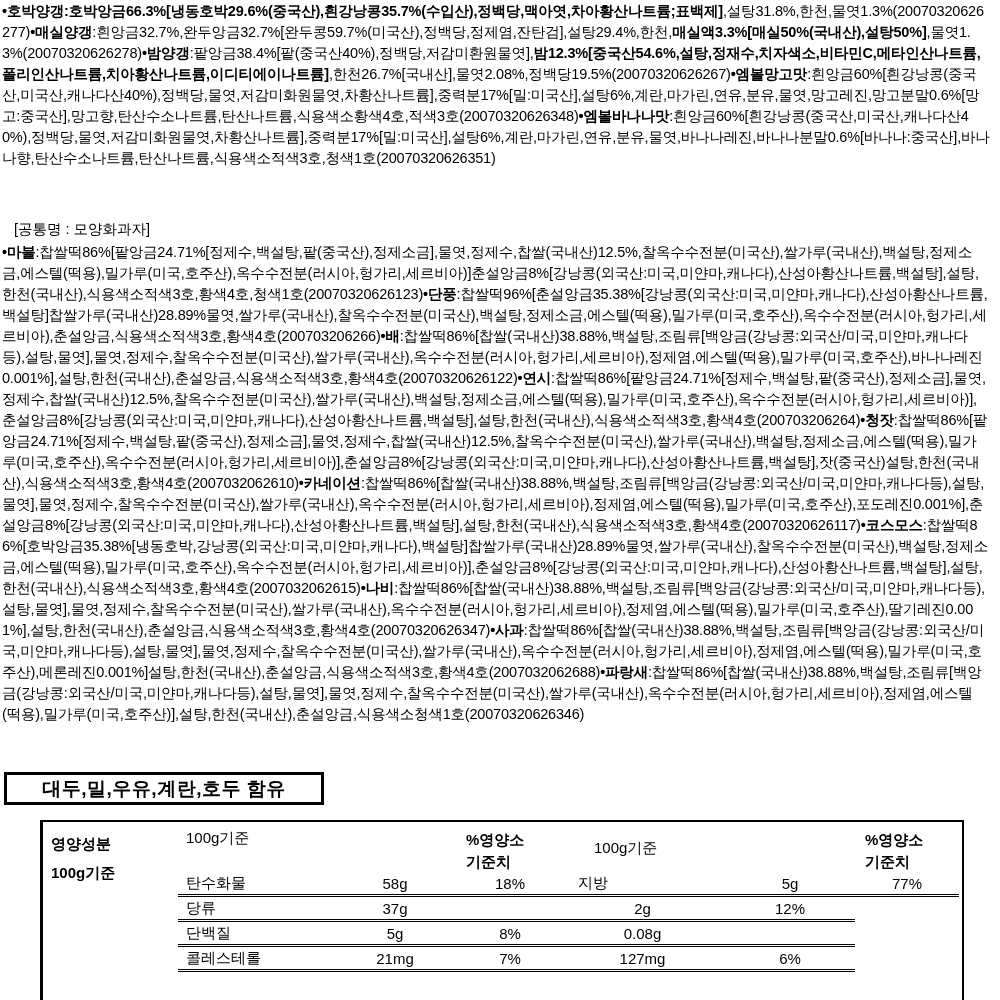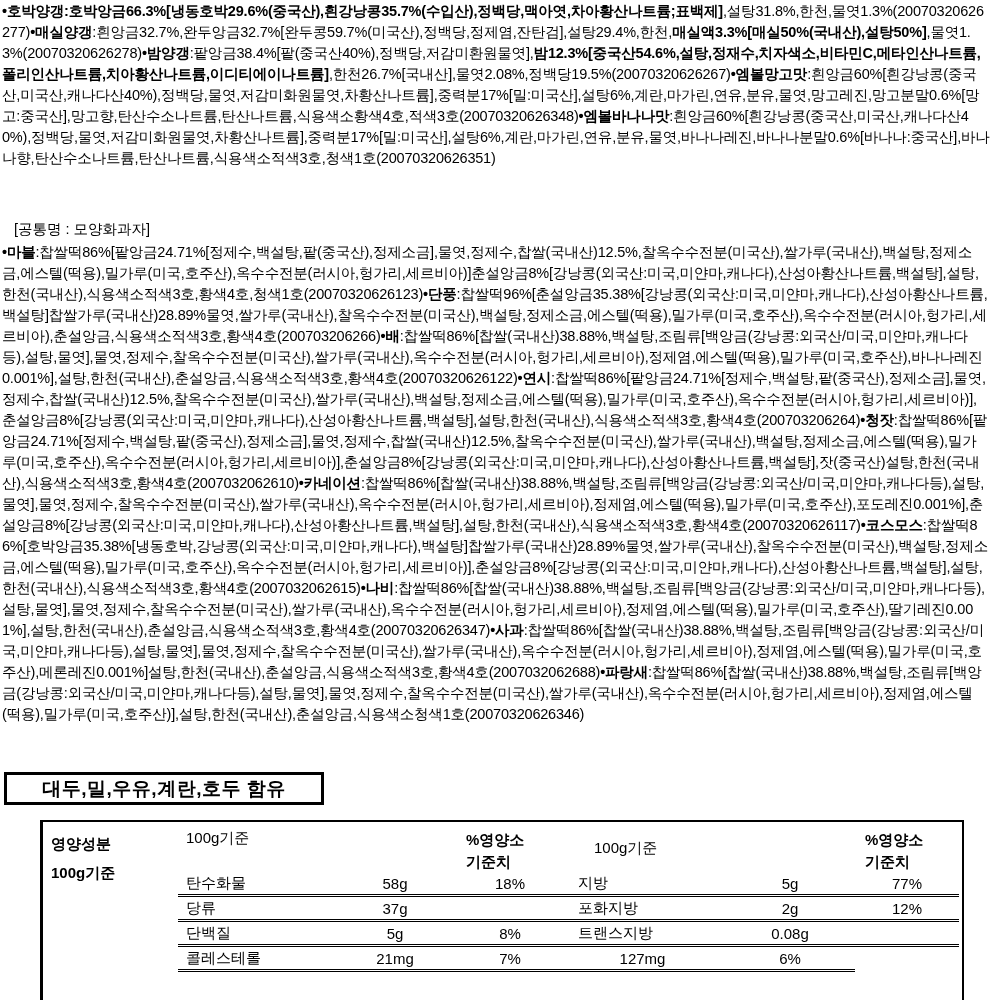--- a/index.html
+++ b/index.html
@@ -89,30 +89,28 @@
         <div class="c-pct">18%</div>
         <div class="c-name2">지방</div>
         <div class="c-amt">5g</div>
         <div class="c-pct">77%</div>
       </div>
 
       <div class="grid6 row sep">
         <div class="c-name">당류</div>
         <div class="c-amt">37g</div>
         <div class="c-pct"></div>
-        <div class="c-name2">포화지방</div>
         <div class="c-amt">2g</div>
         <div class="c-pct">12%</div>
       </div>
 
       <div class="grid6 row sep">
         <div class="c-name">단백질</div>
         <div class="c-amt">5g</div>
         <div class="c-pct">8%</div>
-        <div class="c-name2">트랜스지방</div>
         <div class="c-amt">0.08g</div>
         <div class="c-pct"></div>
       </div>
 
       <div class="grid6 row sep">
         <div class="c-name">콜레스테롤</div>
         <div class="c-amt">21mg</div>
         <div class="c-pct">7%</div>
         <div class="c-amt">127mg</div>
         <div class="c-pct">6%</div>

